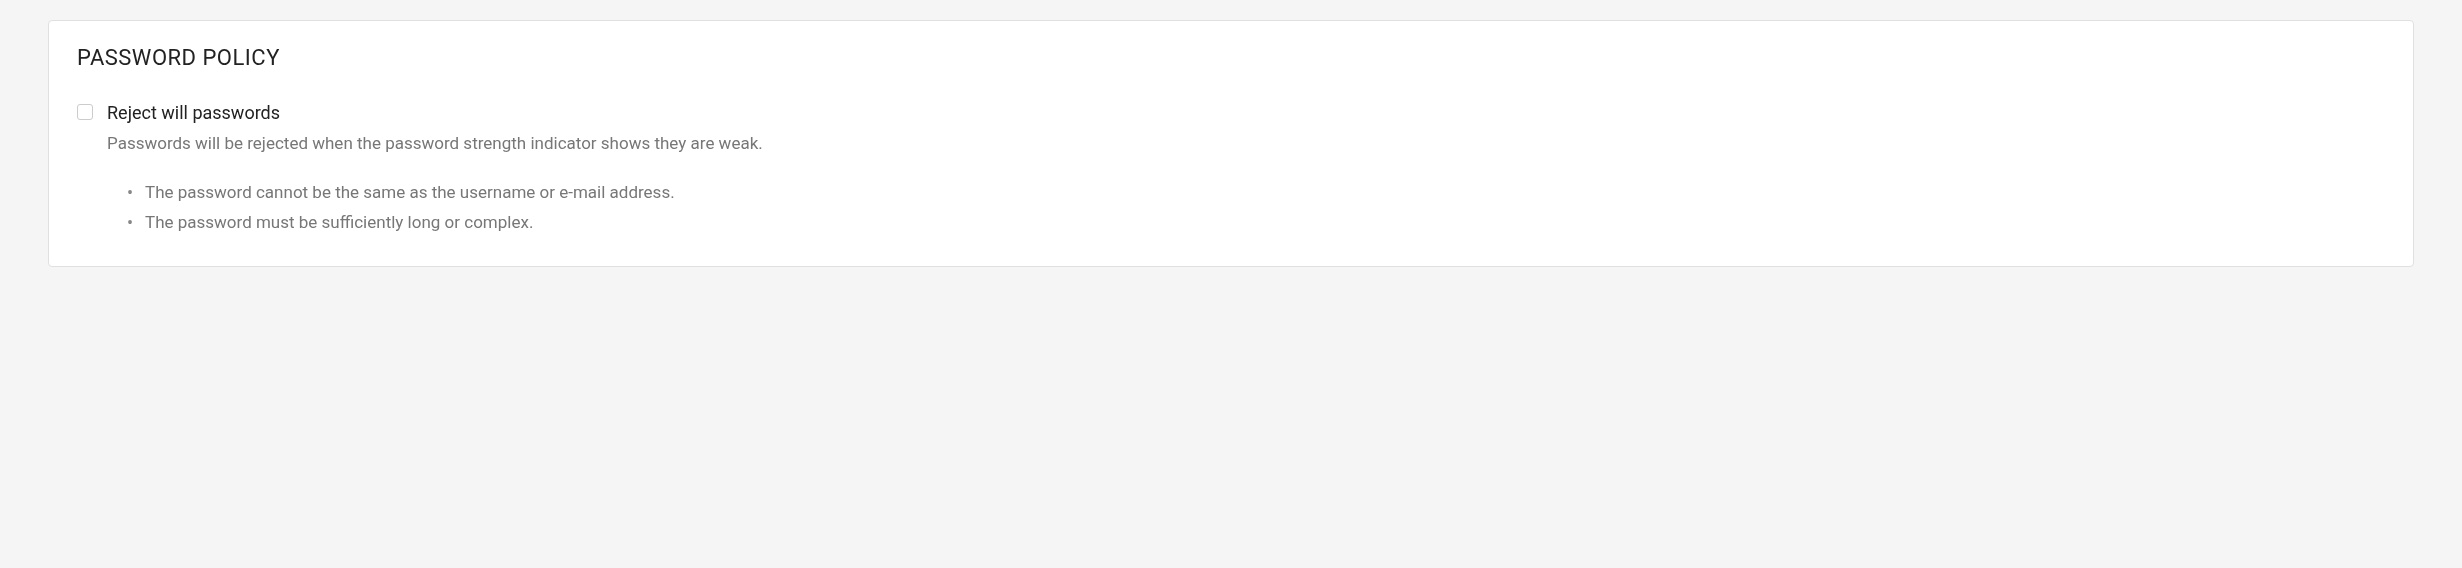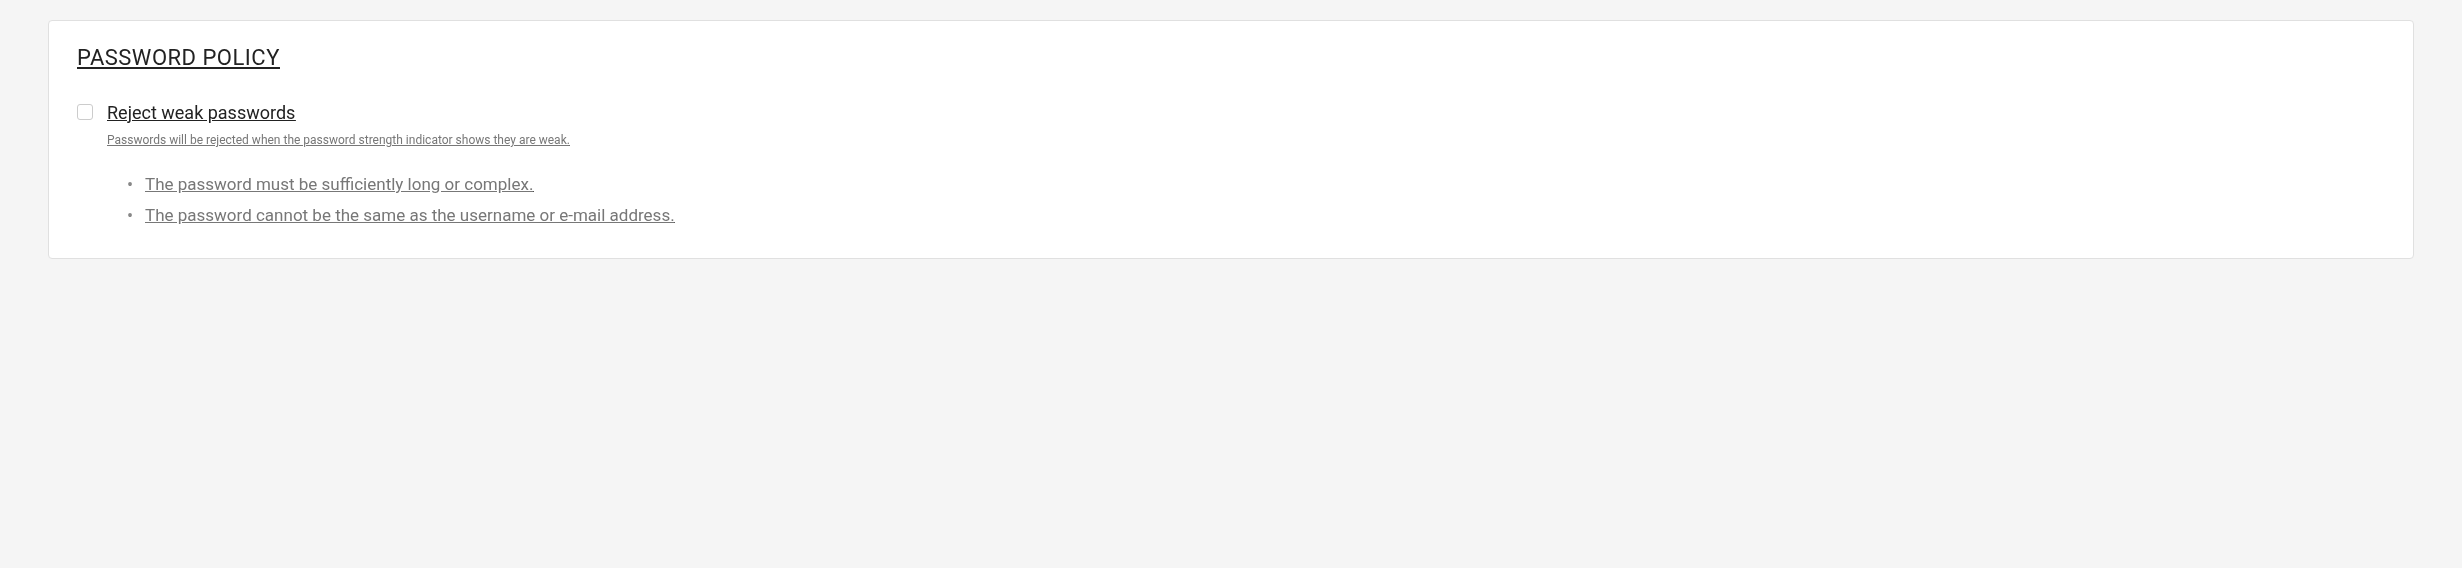--- a/index.html
+++ b/index.html
@@ -1,19 +1,18 @@
 <!DOCTYPE html>
 <html><head>
   <meta charset="utf-8">
   <style>
     * {
       box-sizing: border-box;
       margin: 0;
       padding: 0;
-      text-decoration: underline;
     }
     body {
       background-color: #f5f5f5;
       font-family: -apple-system, BlinkMacSystemFont, "Segoe UI", Roboto, "Helvetica Neue", Arial, sans-serif;
       padding: 20px 48px;
       font-size: 16px;
       color: #333;
     }
     .panel {
       background-color: #ffffff;
@@ -57,21 +56,21 @@
     }
     .option-label {
       font-size: 18px;
       color: #222;
       font-weight: 400;
       display: block;
       margin-bottom: 8px;
       cursor: pointer;
     }
     .option-description {
-      font-size: 12px;
+      font-size: 17px;
       color: #777;
       line-height: 1.5;
       margin-bottom: 20px;
     }
     .criteria-intro {
       font-size: 17px;
       color: #777;
       line-height: 1.5;
       margin-bottom: 14px;
     }
@@ -97,21 +96,21 @@
 <body>
 
 <div class="panel">
   <h2 class="panel-title">PASSWORD POLICY</h2>
 
   <div class="option-row">
     <div class="checkbox-wrapper">
       <input type="checkbox" id="reject-weak" style="">
     </div>
     <div class="option-content">
-      <label for="reject-weak" class="option-label">Reject weak passwords</label>
+      <label for="reject-weak" class="option-label">Reject will passwords</label>
       <p class="option-description">Passwords will be rejected when the password strength indicator shows they are weak.</p>
       <ul class="criteria-list">
+        <li>The password cannot be the same as the username or e-mail address.</li>
         <li>The password must be sufficiently long or complex.</li>
-        <li>The password cannot be the same as the username or e-mail address.</li>
       </ul>
     </div>
   </div>
 </div>
 
 </body></html>

